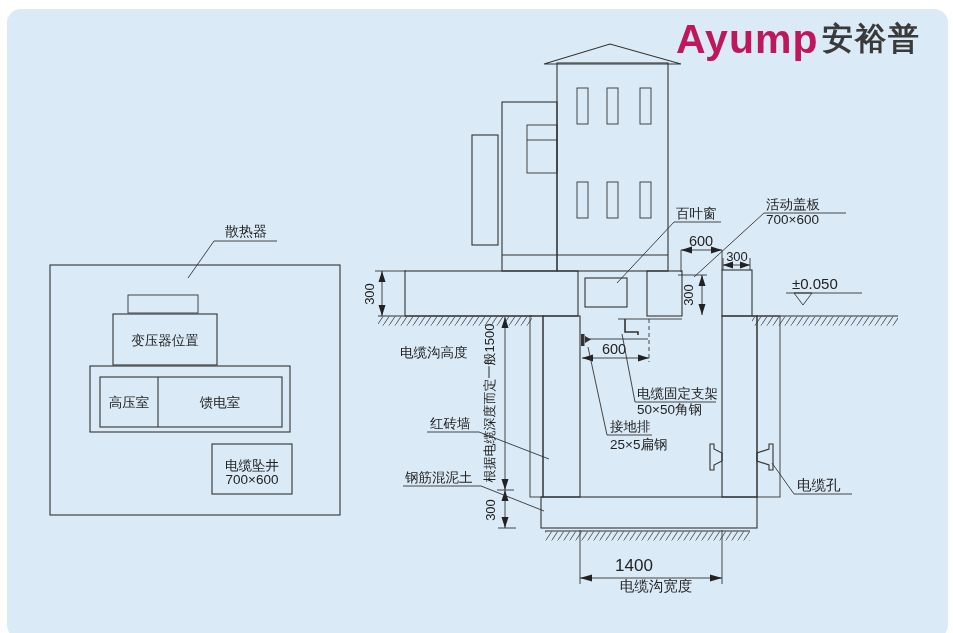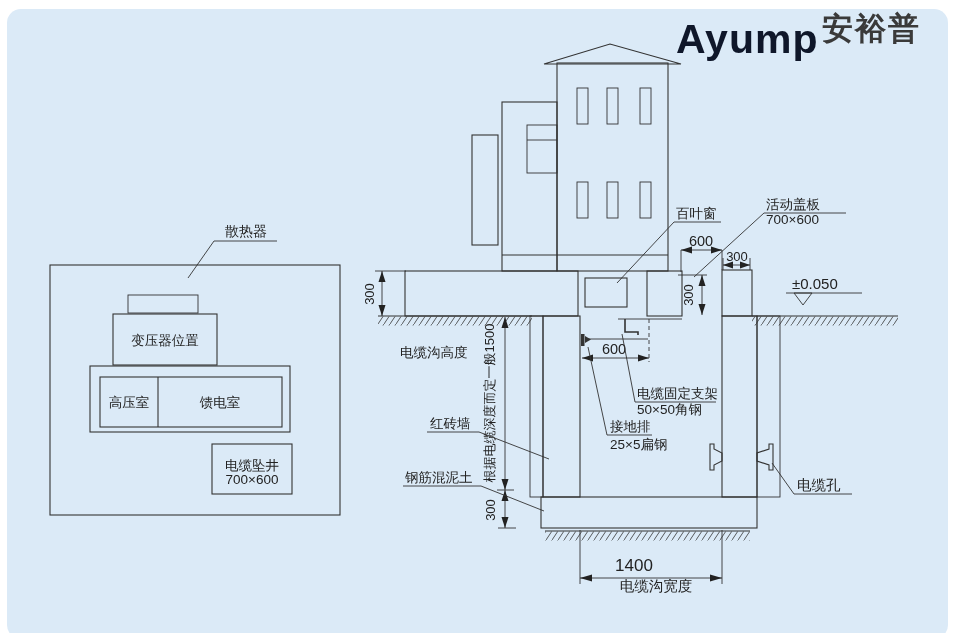--- a/index.html
+++ b/index.html
@@ -1,38 +1,38 @@
 <!DOCTYPE html>
 <html><head>
 <meta charset="utf-8">
 <style>
   html,body{margin:0;padding:0;background:#ffffff;}
   .page{position:relative;width:953px;height:633px;background:#ffffff;overflow:hidden;
         font-family:"Liberation Sans",sans-serif;}
   .card{position:absolute;left:7px;top:9px;width:941px;height:630px;background:#dbeaf7;border-radius:14px;}
   .brand{position:absolute;left:676px;top:16px;font-size:41px;font-weight:800;color:#2e6bf0;letter-spacing:1px;}
-  .brand-cn{position:absolute;left:822px;top:8px;font-size:31px;font-weight:700;color:#3a3a3a;letter-spacing:2px;}
+  .brand-cn{position:absolute;left:822px;top:18px;font-size:31px;font-weight:700;color:#3a3a3a;letter-spacing:2px;}
   svg{position:absolute;left:0;top:0;}
   svg text{font-family:"Liberation Sans",sans-serif;fill:#222;}
   .t{font-size:13.5px;}
   .tm{font-size:13.5px;text-anchor:middle;}
   .dim{font-size:14.5px;text-anchor:middle;}
   .dimr{font-size:13px;text-anchor:middle;}
   .big{font-size:17px;text-anchor:middle;}
   .lvl{font-size:15px;}
   .ln{stroke:#333;stroke-width:1.1;fill:none;}
   .thin{stroke:#333;stroke-width:0.9;fill:none;}
   .arr{fill:#222;stroke:none;}
 </style>
 </head>
 <body>
 
 <div class="page">
   <div class="card"></div>
-  <div class="brand" style="color: #0f172a;">Ayump</div>
+  <div class="brand" style="color: #be185d;">Ayump</div>
   <div class="brand-cn">安裕普</div>
 
   <svg width="953" height="633" viewBox="0 0 953 633">
     <defs>
       <pattern id="xhatch" width="7" height="7" patternUnits="userSpaceOnUse">
         <path d="M0,0 L7,7 M7,0 L0,7" stroke="#3c3c3c" stroke-width="0.75"></path>
       </pattern>
       <pattern id="brick" width="16" height="12" patternUnits="userSpaceOnUse">
         <path d="M0,0.5 H16 M0,6.5 H16 M4,0.5 V6.5 M12,6.5 V12" stroke="#3c3c3c" stroke-width="0.8" fill="none"></path>
       </pattern>

